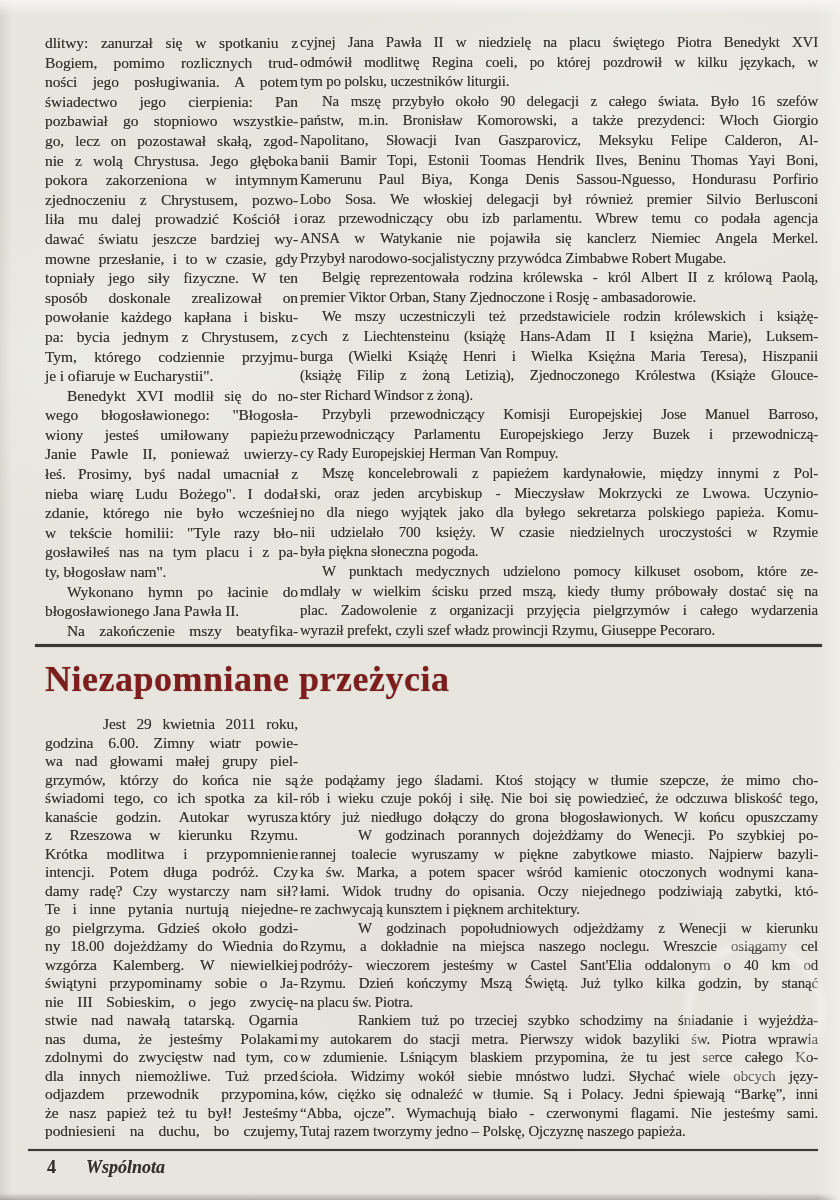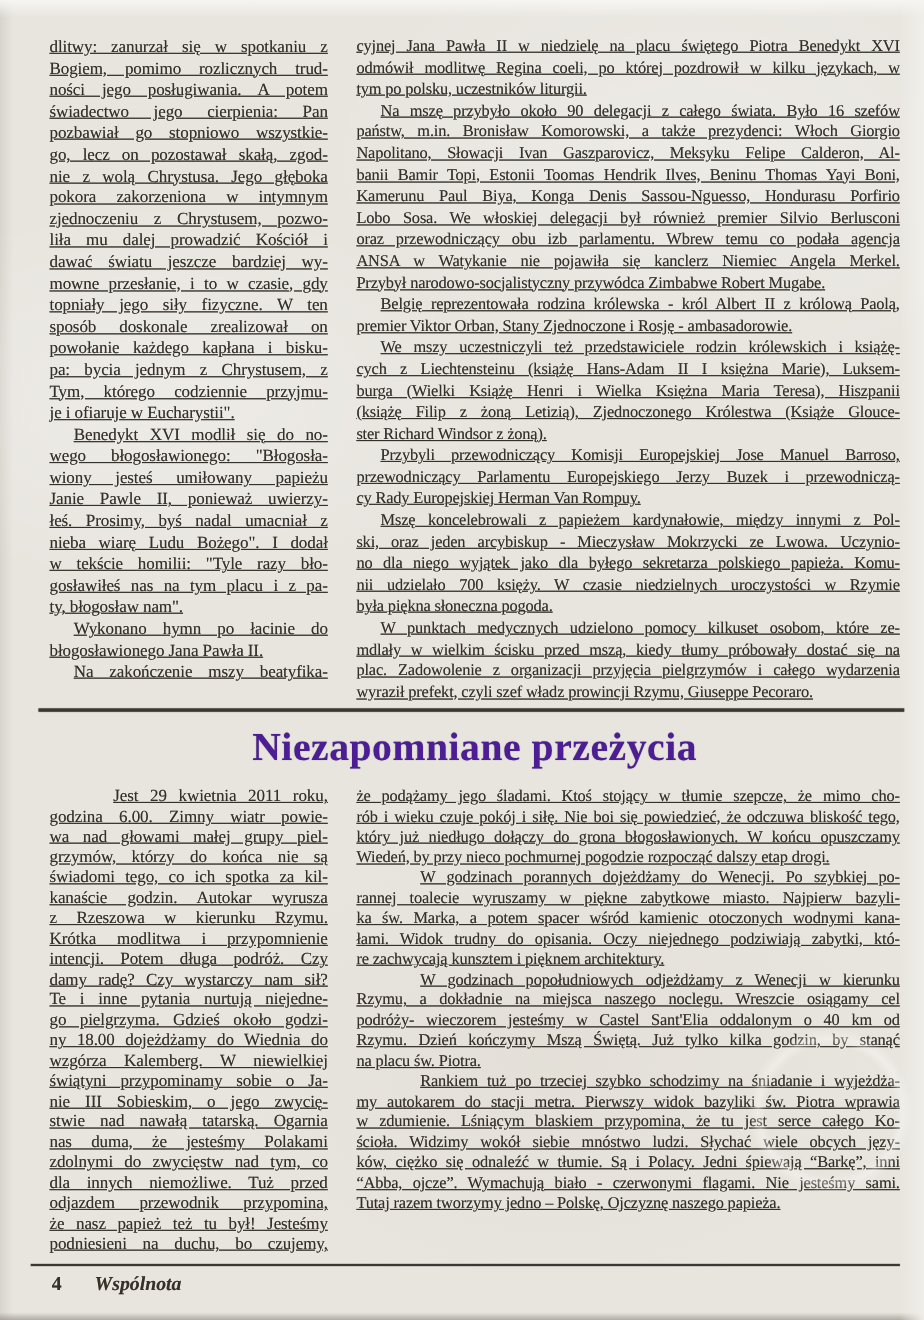--- a/index.html
+++ b/index.html
@@ -15,47 +15,46 @@
       linear-gradient(90deg, rgba(130,123,111,0.16) 0px, rgba(130,123,111,0) 12px),
       linear-gradient(270deg, #f0eee8 0px, rgba(240,238,232,0) 22px),
       linear-gradient(0deg, rgba(110,103,91,0.45) 0px, rgba(110,103,91,0) 7px);
     color:#34302a;
   }
   .page{
     position:absolute;inset:0;
     padding:33px 22px 0 45px;
     box-sizing:border-box;
   }
-  .cols{display:flex;align-items:flex-start;text-decoration:underline;}
+  .cols{display:flex;align-items:flex-end;}
   .col-l{width:253px;flex:none;font-size:15.5px;letter-spacing:-0.1px;}
-  .col-r{flex:1;margin-left:26px;font-size:14.9px;letter-spacing:-0.15px;}
+  .col-r{flex:1;margin-left:2px;font-size:14.9px;letter-spacing:-0.15px;}
   .sec-top .line{line-height:19.6px;}
   .sec-bot .line{line-height:18.5px;}
   .line{
     white-space:nowrap;
     text-align:justify;
     text-align-last:justify;
     text-shadow:0 0 0.6px rgba(52,48,42,0.55);
   }
   .line.rag{text-align-last:left;}
   .para{margin:0;}
   .para.ind-sm .line:first-child{text-indent:22px;}
   .para.ind-lg .line:first-child{text-indent:58px;}
   .rule{
     border:none;height:3px;background:#3a3833;
     margin:4px -4px 0 -10px;
     box-shadow:0 0 1px rgba(58,56,51,0.8);
   }
   .rule.footer-rule{height:2.5px;margin:8px 0 0 -17px;}
   h1.headline{
     margin:11px 0 15px 0;
-    text-align:center;
     font-size:36px;line-height:42px;
     font-weight:bold;
-    color:#4c1d95;
+    color:#7f1d1d;
     letter-spacing:0.5px;
     text-shadow:0 0 1px rgba(65,61,54,0.6);
   }
   .footer-line{
     margin-top:6px;
     font-size:18px;font-weight:bold;
     display:flex;align-items:baseline;
     color:#353128;
     text-shadow:0 0 0.6px rgba(53,49,40,0.5);
   }
@@ -96,20 +95,21 @@
           <div class="line">Tym, którego codziennie przyjmu-</div>
           <div class="line rag">je i ofiaruje w Eucharystii".</div>
         </div>
         <div class="para ind-sm">
           <div class="line">Benedykt XVI modlił się do no-</div>
           <div class="line">wego błogosławionego: "Błogosła-</div>
           <div class="line">wiony jesteś umiłowany papieżu</div>
           <div class="line">Janie Pawle II, ponieważ uwierzy-</div>
           <div class="line">łeś. Prosimy, byś nadal umacniał z</div>
           <div class="line">nieba wiarę Ludu Bożego". I dodał</div>
+          <div class="line">zdanie, którego nie było wcześniej</div>
           <div class="line">w tekście homilii: "Tyle razy bło-</div>
           <div class="line">gosławiłeś nas na tym placu i z pa-</div>
           <div class="line rag">ty, błogosław nam".</div>
         </div>
         <div class="para ind-sm">
           <div class="line">Wykonano hymn po łacinie do</div>
           <div class="line rag">błogosławionego Jana Pawła II.</div>
         </div>
         <div class="para ind-sm">
           <div class="line">Na zakończenie mszy beatyfika-</div>
@@ -194,21 +194,20 @@
           <div class="line">odjazdem przewodnik przypomina,</div>
           <div class="line">że nasz papież też tu był! Jesteśmy</div>
           <div class="line">podniesieni na duchu, bo czujemy,</div>
         </div>
       </div>
     <div class="col-r">
         <div class="para ind-none">
           <div class="line">że podążamy jego śladami. Ktoś stojący w tłumie  szepcze, że mimo cho-</div>
           <div class="line">rób i wieku czuje pokój i siłę. Nie boi się powiedzieć, że odczuwa bliskość tego,</div>
           <div class="line">który już niedługo dołączy do grona błogosławionych. W końcu opuszczamy</div>
-          <div class="line rag">Wiedeń, by przy nieco pochmurnej pogodzie rozpocząć dalszy etap drogi.</div>
         </div>
         <div class="para ind-lg">
           <div class="line">W godzinach porannych dojeżdżamy do Wenecji.  Po szybkiej po-</div>
           <div class="line">rannej toalecie wyruszamy  w piękne zabytkowe miasto. Najpierw bazyli-</div>
           <div class="line">ka św. Marka, a potem spacer wśród kamienic otoczonych wodnymi kana-</div>
           <div class="line">łami. Widok trudny do opisania. Oczy niejednego podziwiają zabytki, któ-</div>
           <div class="line rag">re zachwycają kunsztem  i pięknem architektury.</div>
         </div>
         <div class="para ind-lg">
           <div class="line">W godzinach popołudniowych odjeżdżamy z Wenecji w kierunku</div>

